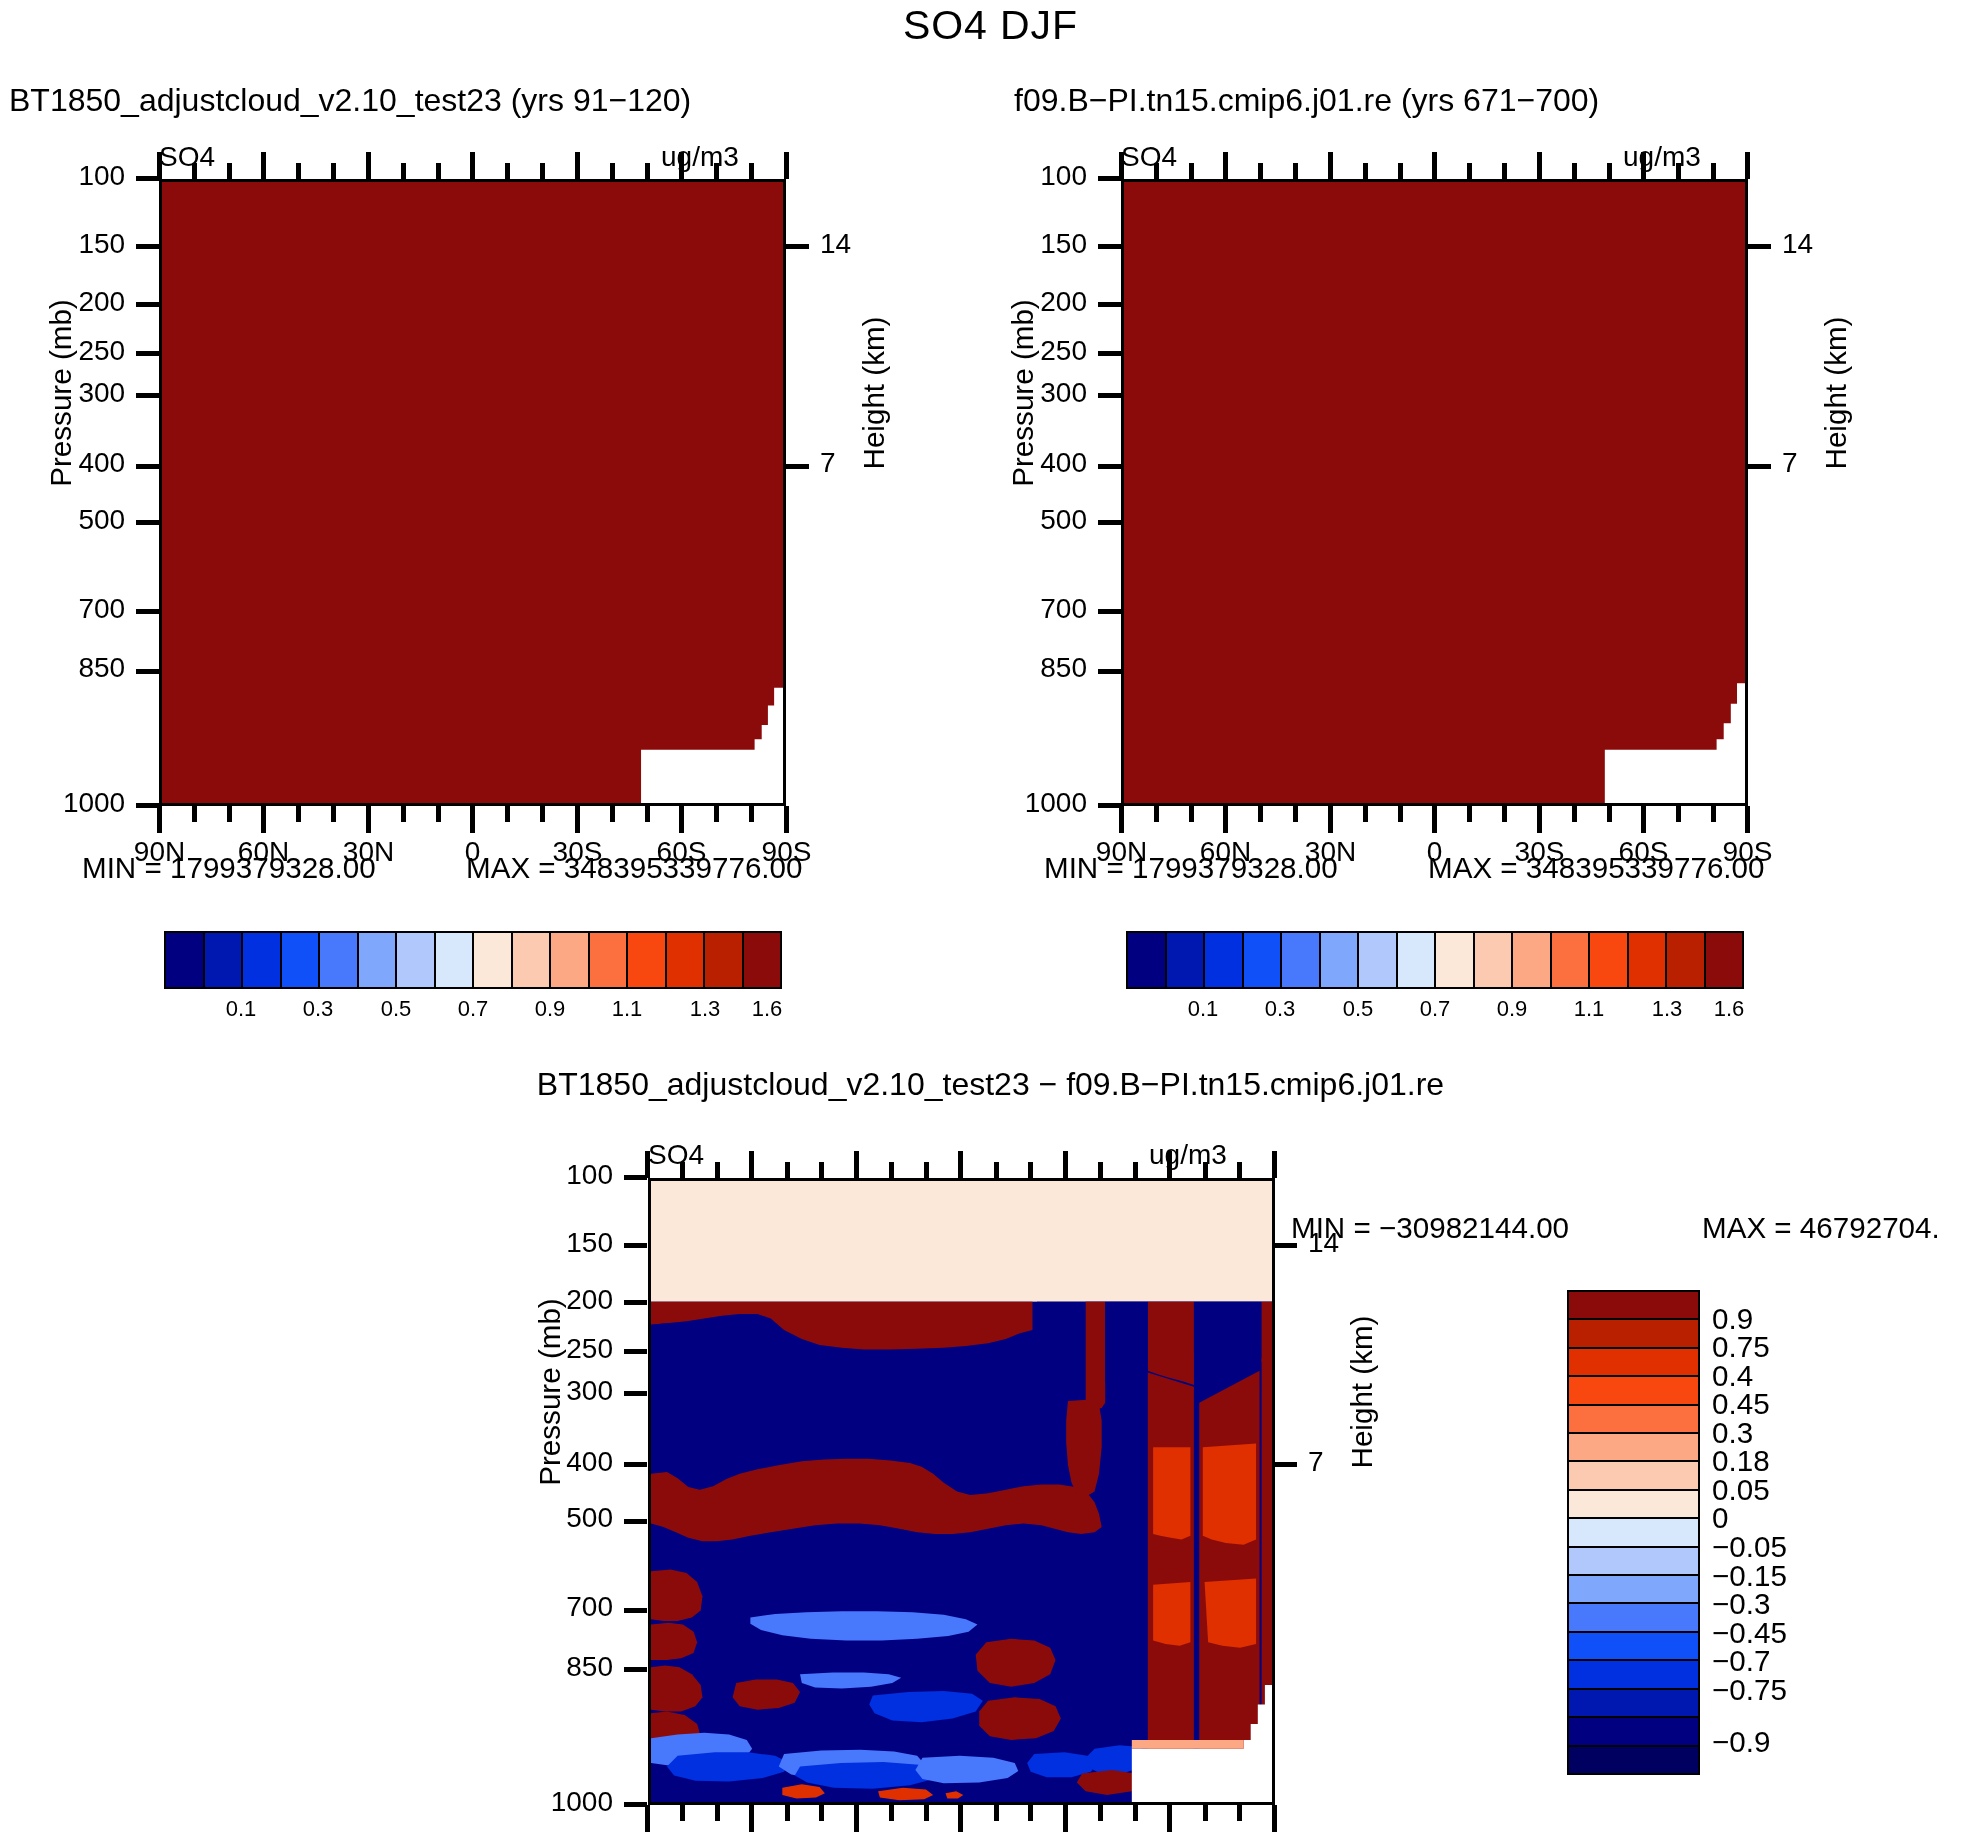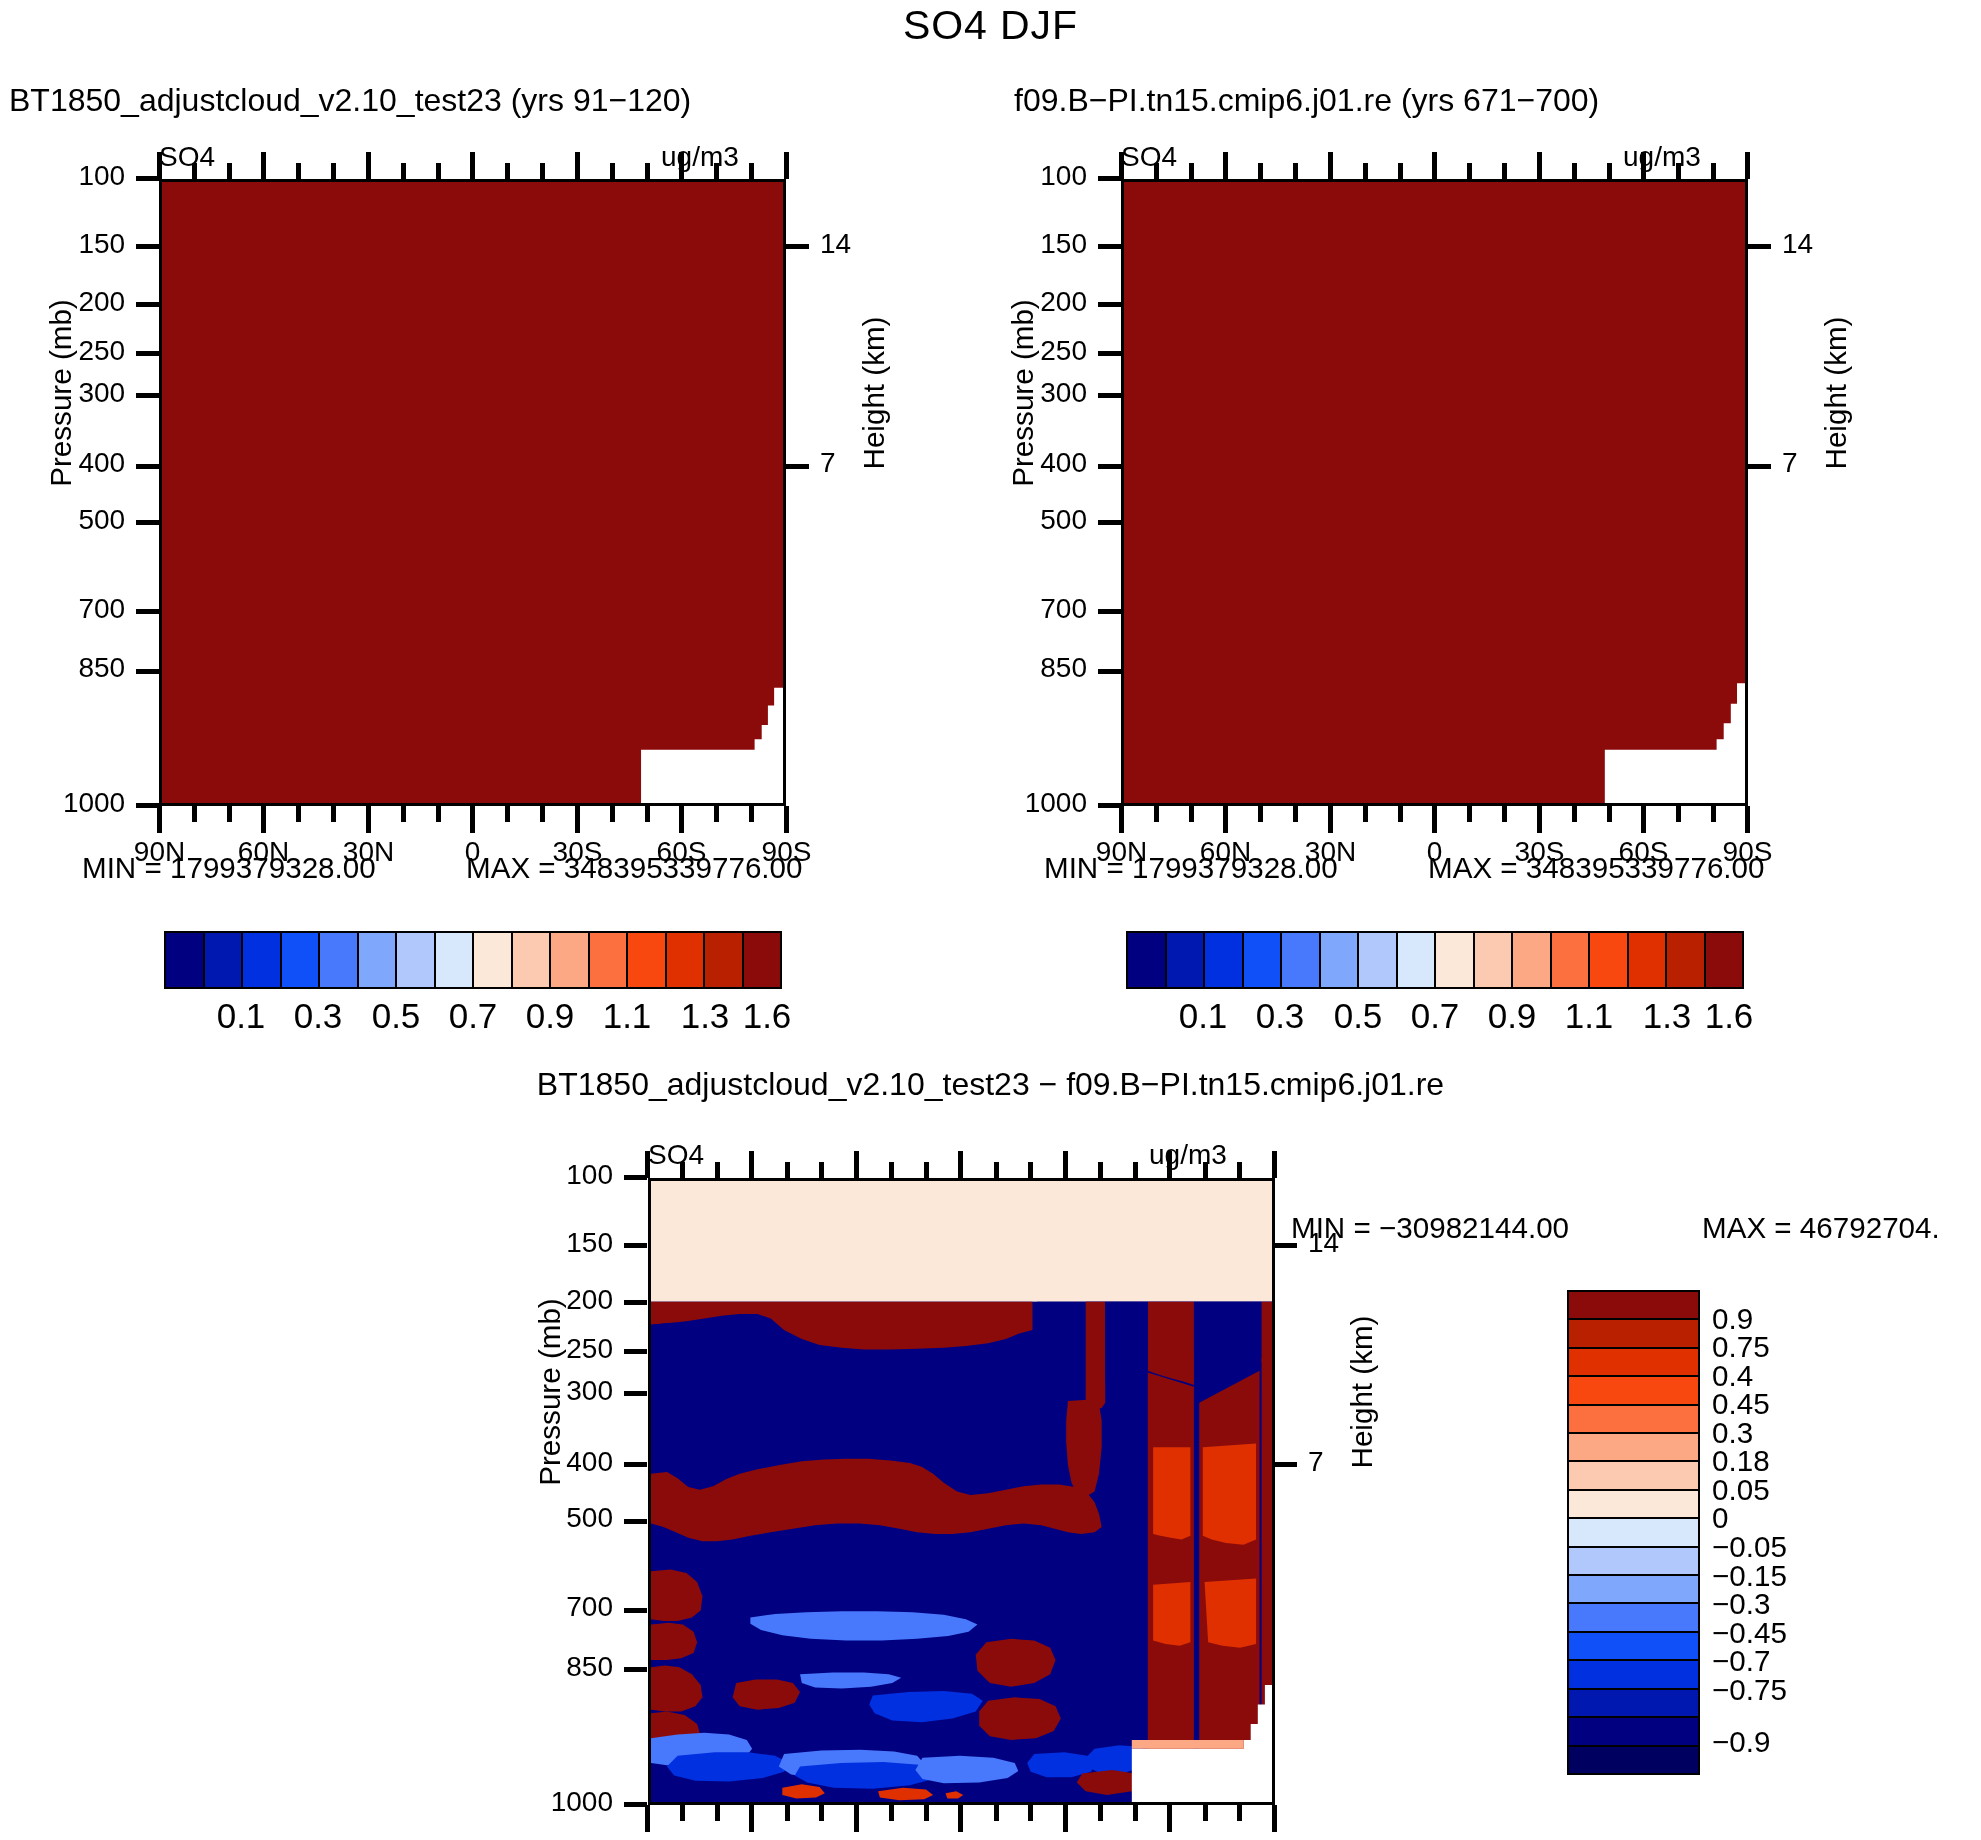--- a/index.html
+++ b/index.html
@@ -28,21 +28,21 @@
   .plotbox{position:absolute;box-sizing:border-box;border:3.6px solid #000;background:#fff;overflow:hidden;}
 
   
   .tick{position:absolute;background:#000;}
 
   
   .hcb{position:absolute;display:flex;box-sizing:border-box;border:2.7px solid #000;}
   .hcb .cell{flex:1 1 0;border-right:2.7px solid #000;}
   .hcb .cell:last-child{border-right:none;}
   .hcb-labels{position:absolute;display:flex;}
-  .hcb-labels span{position:absolute;transform:translateX(-50%);font-size:35px;}
+  .hcb-labels span{position:absolute;transform:translateX(-50%);font-size:22px;}
 
   
   .vcb{position:absolute;display:flex;flex-direction:column;box-sizing:border-box;border:2.7px solid #000;}
   .vcb .cell{flex:1 1 0;border-bottom:2.7px solid #000;}
   .vcb .cell:last-child{border-bottom:none;}
   .vcb-labels{position:absolute;}
   .vcb-labels span{position:absolute;transform:translateY(-50%);font-size:29.6px;white-space:nowrap;}
 
   
   .contour{position:absolute;left:0;top:0;width:100%;height:100%;}

